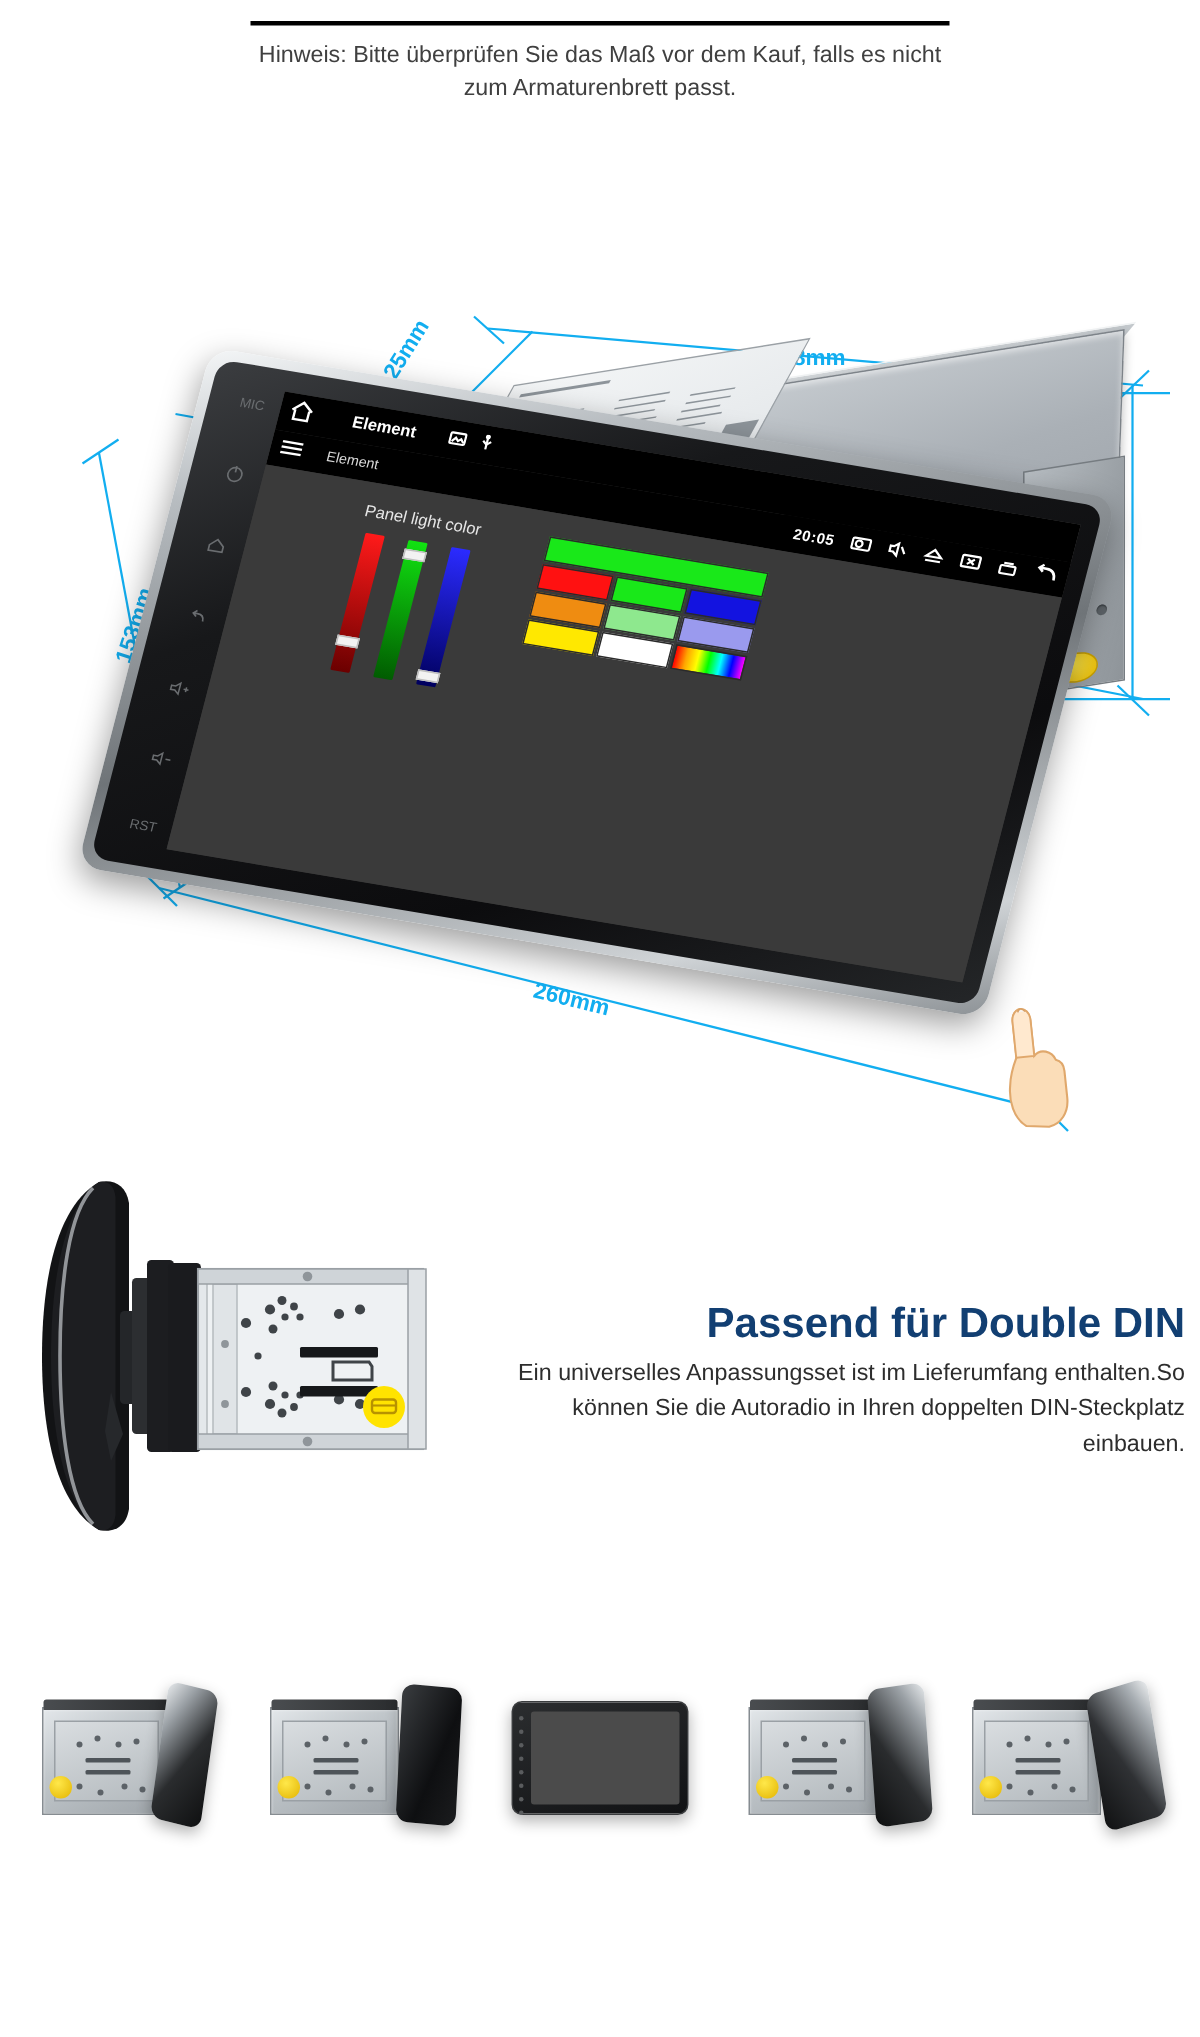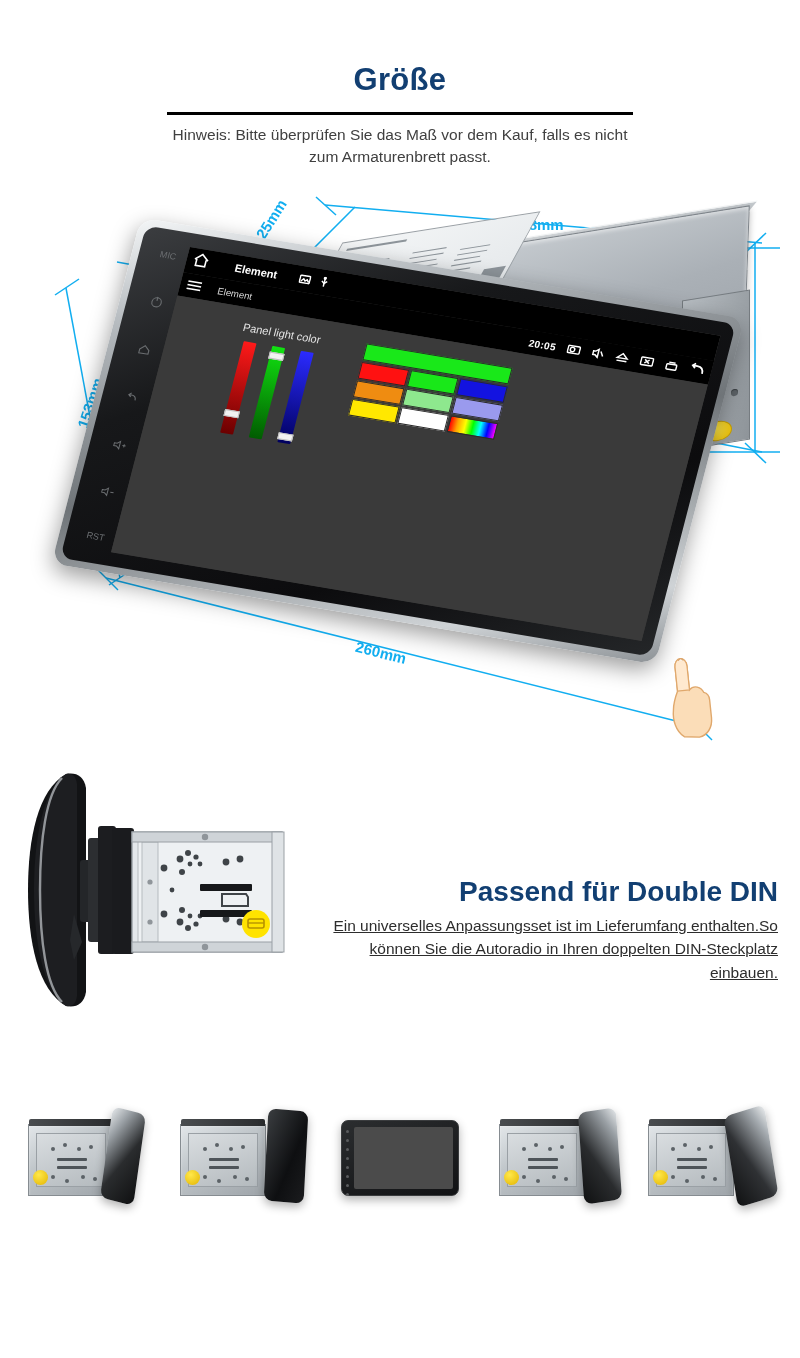--- a/index.html
+++ b/index.html
@@ -250,34 +250,33 @@
     position: absolute;
     left: 662px; top: 650px;
     width: 54px; height: 90px;
     transform: rotate(-6deg);
   }
 
   
   #section-din { position: relative; width: 800px; height: 300px; }
   #side-unit { position: absolute; left: 14px; top: 4px; width: 280px; height: 250px; }
 
-  .din-copy { position: absolute; left: 308px; top: 92px; width: 470px; margin-top: 24px; }
+  .din-copy { position: absolute; left: 320px; top: 92px; width: 470px; }
   .din-title {
     text-align: right;
     font-size: 28px;
     font-weight: bold;
     color: #123f72;
   }
   .din-text {
     text-align: right;
     font-size: 15.5px;
     line-height: 1.5;
     color: #2d2d2d;
     margin-top: 6px;
-    text-decoration: underline;
   }
 
   
   #section-angle { position: relative; width: 800px; height: 298px; }
   .angle-title {
     text-align: center;
     font-size: 29px;
     font-weight: bold;
     color: #123f72;
     padding-top: 34px;
@@ -354,21 +353,20 @@
     position: absolute; left: 4px; top: 9px;
     display: flex; flex-direction: column; gap: 6px;
   }
   .tn-front .dots i { display:block; width: 3px; height: 3px; border-radius: 50%; background: #5a5c5e; }
 </style>
 </head>
 <body>
 
 <div id="section-size">
 
-  <div class="sec-title">Größe</div>
   <div class="title-rule"></div>
   <div class="sec-note">Hinweis: Bitte überprüfen Sie das Maß vor dem Kauf, falls es nicht zum Armaturenbrett passt.</div>
 
   <svg class="dim-svg">
     <g stroke="#12aef0" stroke-width="1.5" fill="none">
 
       <line x1="325" y1="205" x2="762" y2="243"></line>
       <line x1="316" y1="197" x2="336" y2="215"></line>
 
       <line x1="300" y1="262" x2="355" y2="207"></line>

